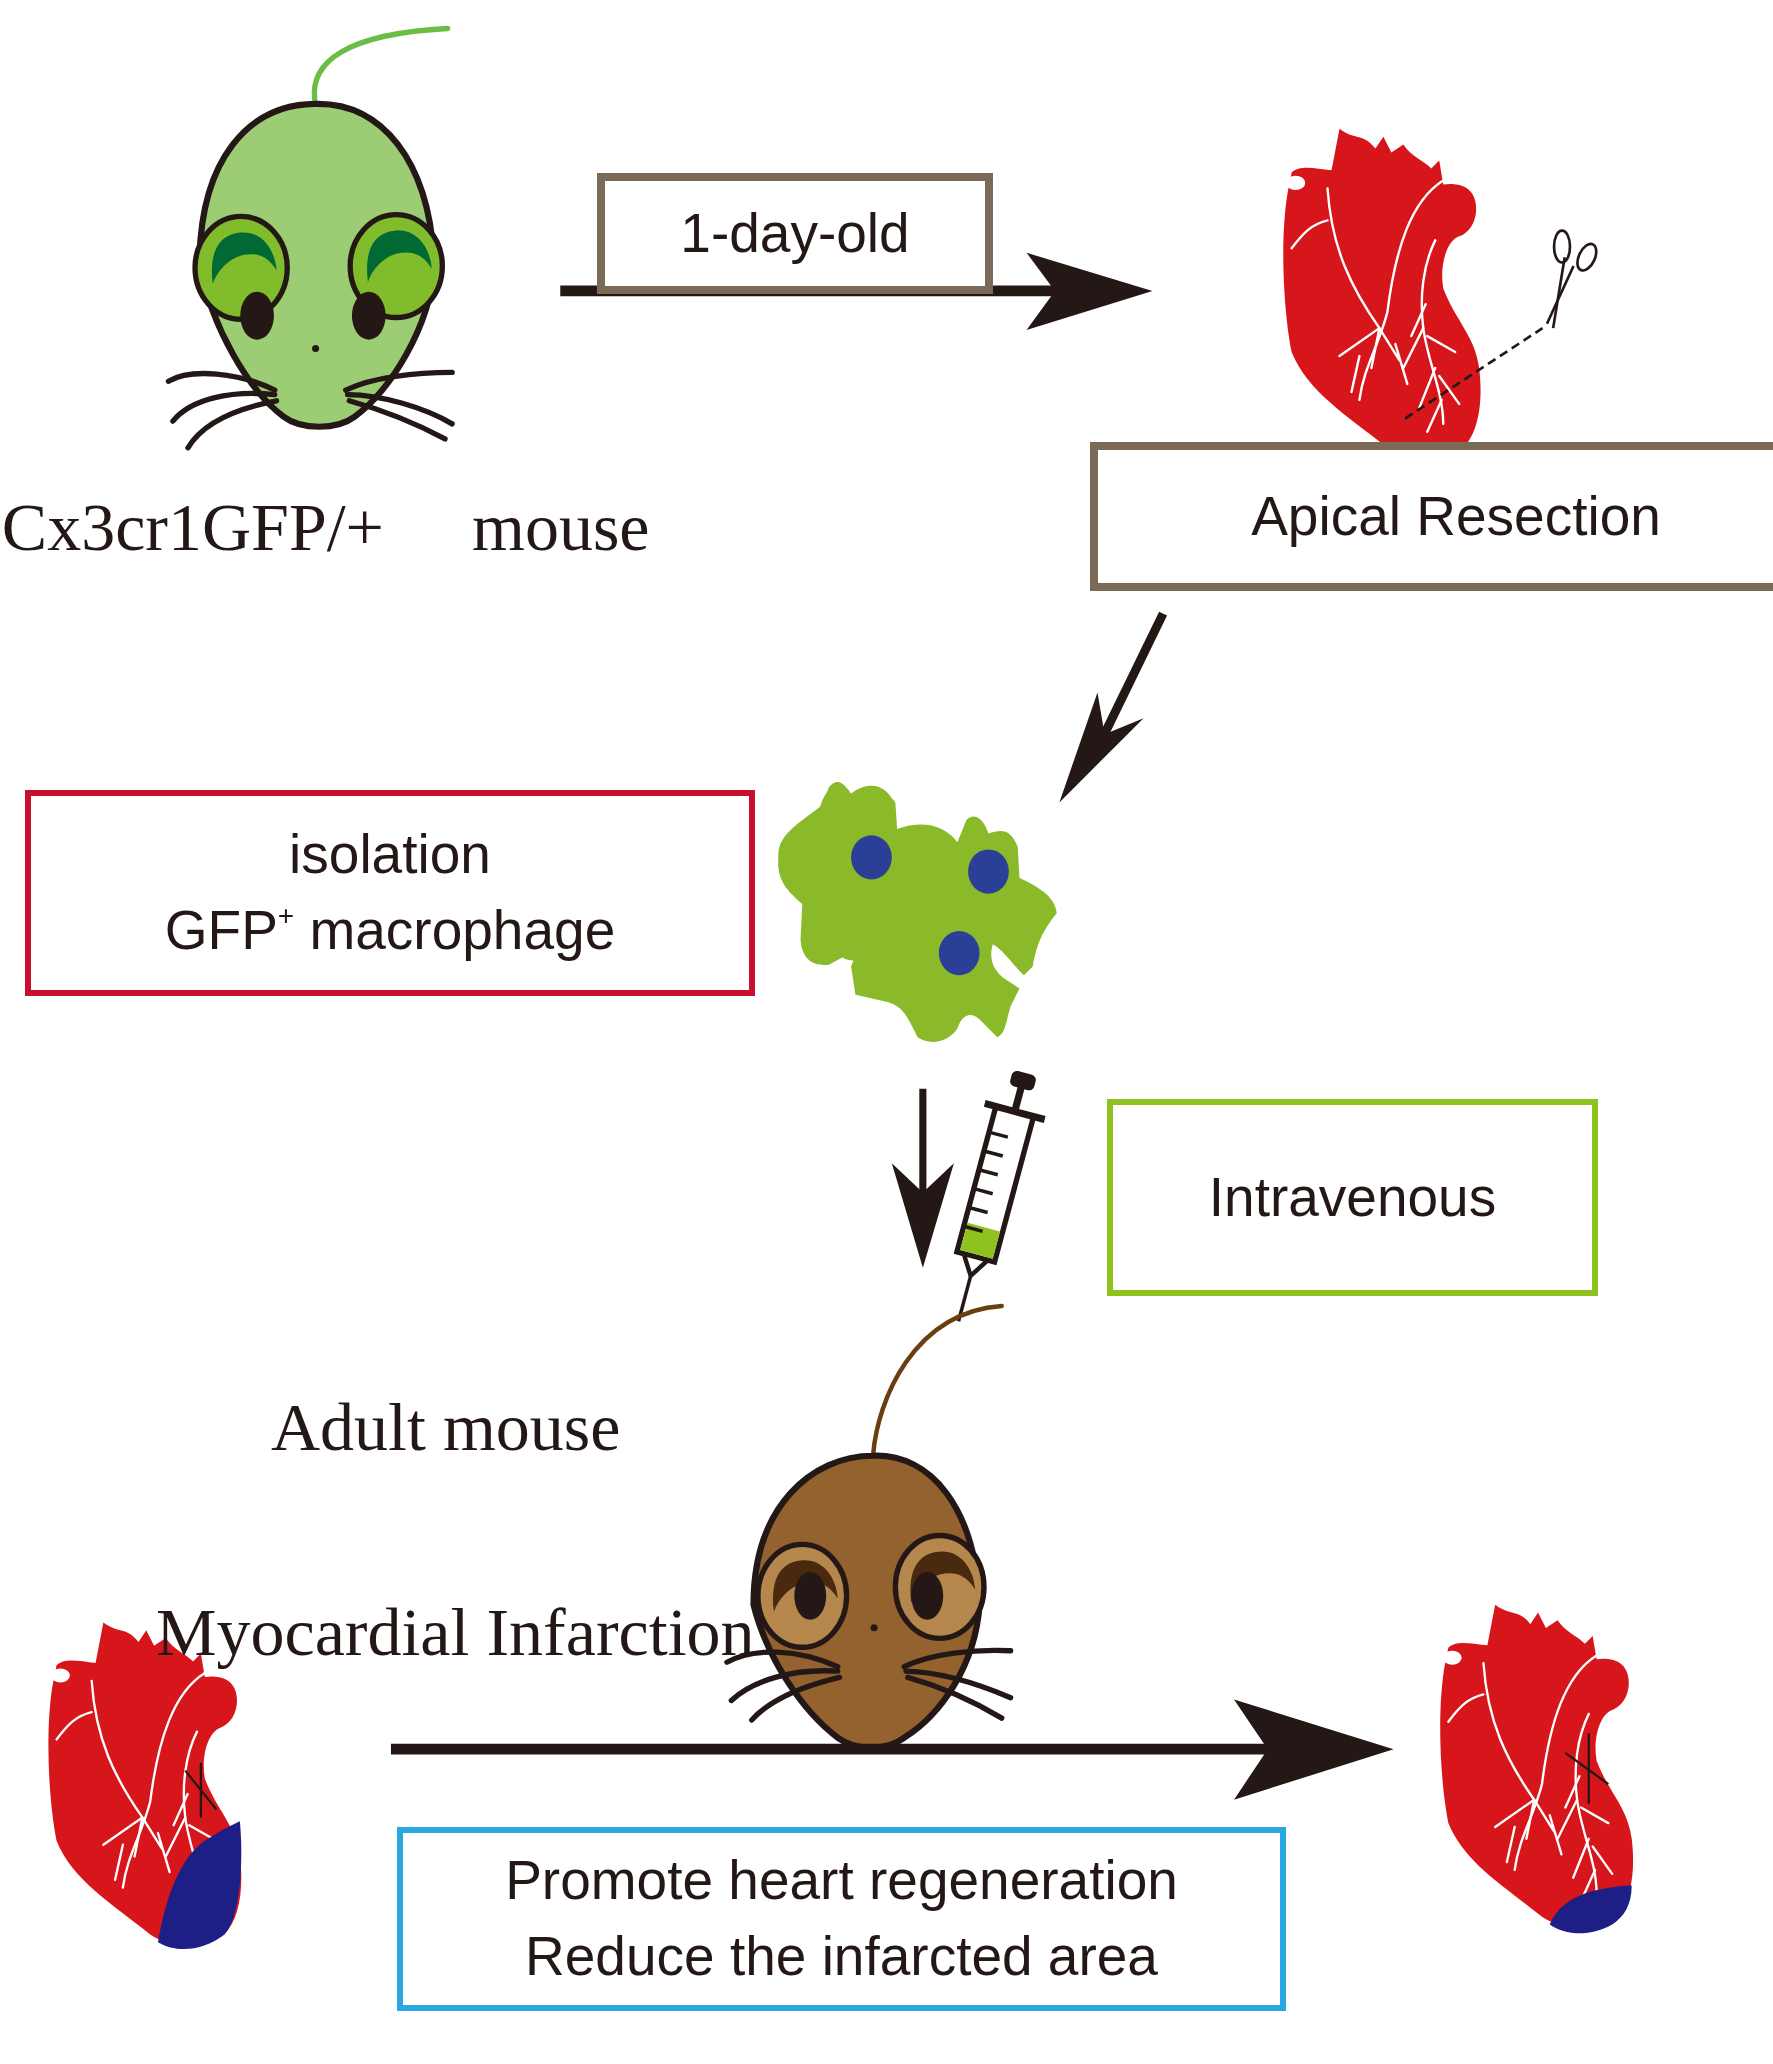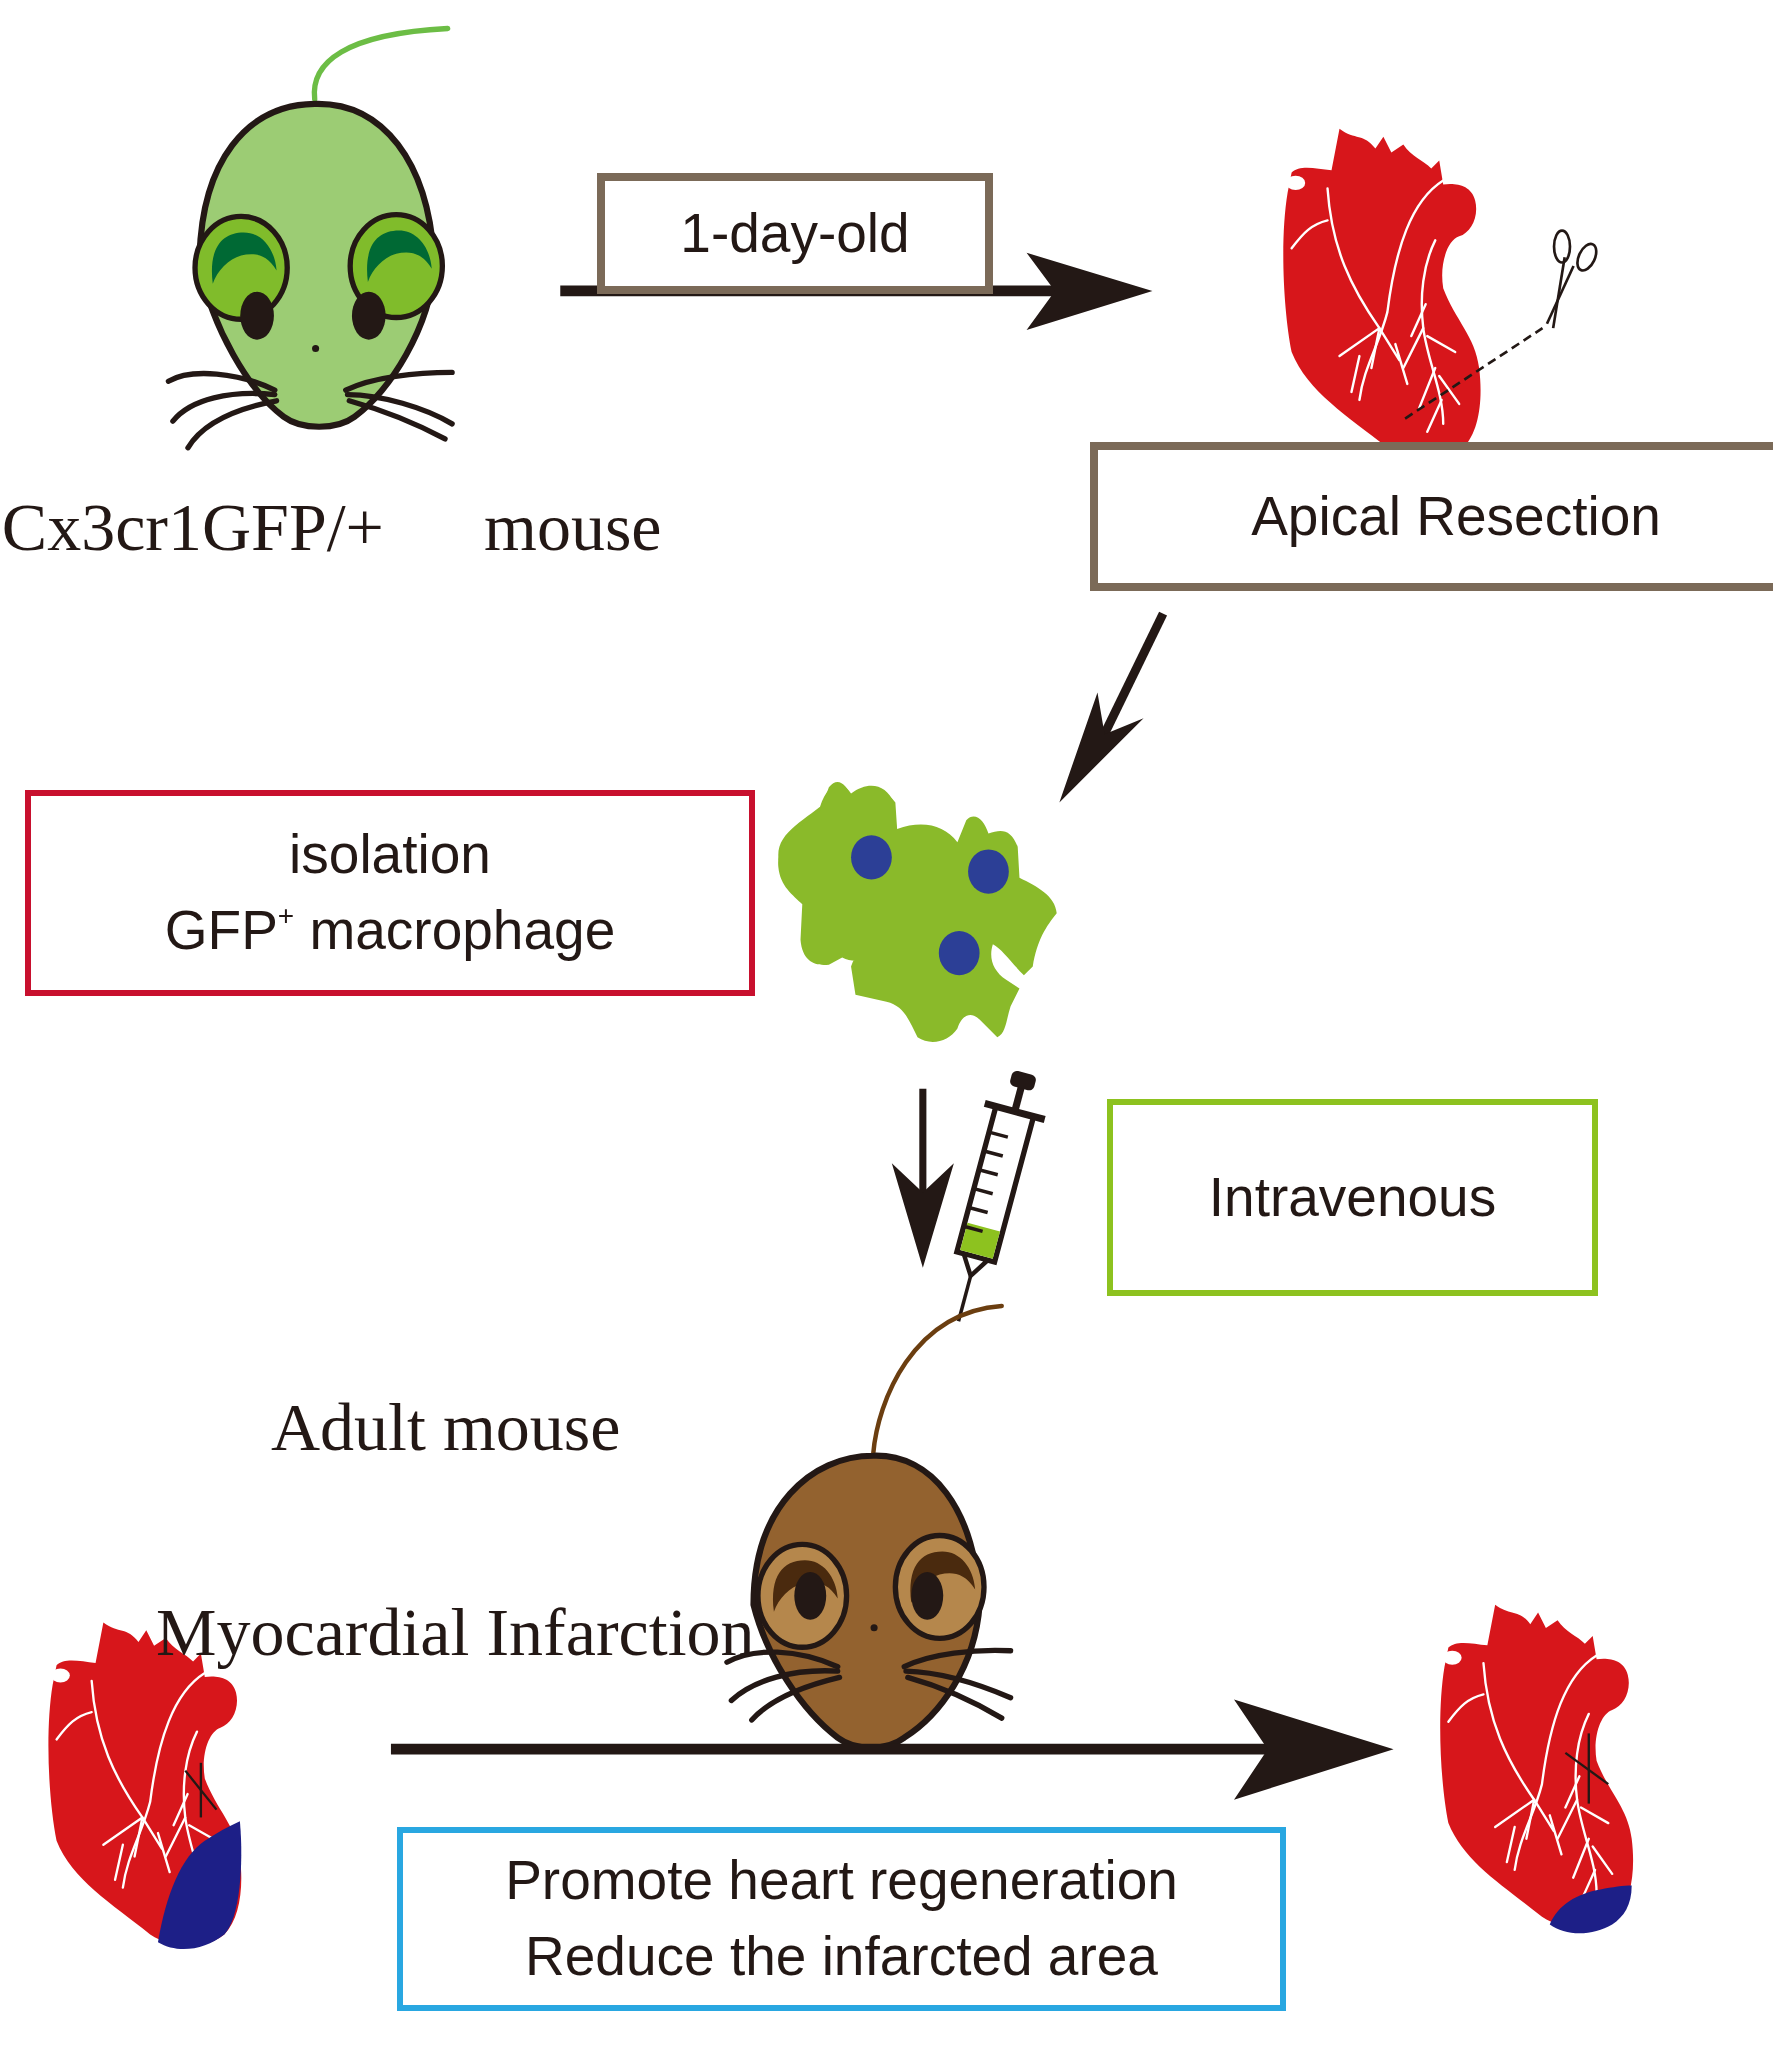--- a/index.html
+++ b/index.html
@@ -153,21 +153,21 @@
     <ellipse cx="15" cy="68" rx="12" ry="9" fill="#fff"></ellipse>
     <path d="M245,360 C245,385 235,400 220,410 C195,425 160,425 140,410 C150,385 175,370 205,365 C220,362 235,360 245,360 Z" fill="#1d1f87"></path>
     <g stroke="#231815" stroke-width="3">
         <line x1="160" y1="190" x2="215" y2="230"></line>
         <line x1="190" y1="165" x2="190" y2="255"></line>
       </g>
   </g>
 </svg>
 
 <div class="lbl" style="left:1.8px;top:493px;">Cx3cr1GFP/+</div>
-<div class="lbl" style="left:472px;top:493px;margin-left:12px;">mouse</div>
+<div class="lbl" style="left:472px;top:493px;">mouse</div>
 
 <div class="box" style="left:597px;top:145px;width:396px;height:121px;border:8.9px solid #7b6a58;margin-top:28px;">
   <span>1-day-old</span>
 </div>
 
 <div class="box" style="left:1090px;top:442px;width:696px;height:149px;border:8.9px solid #7b6a58;padding-left:36px;">
   <span>Apical Resection</span>
 </div>
 
 <div class="box" style="left:25px;top:790px;width:730px;height:206px;border:6.2px solid #c8102e;">

